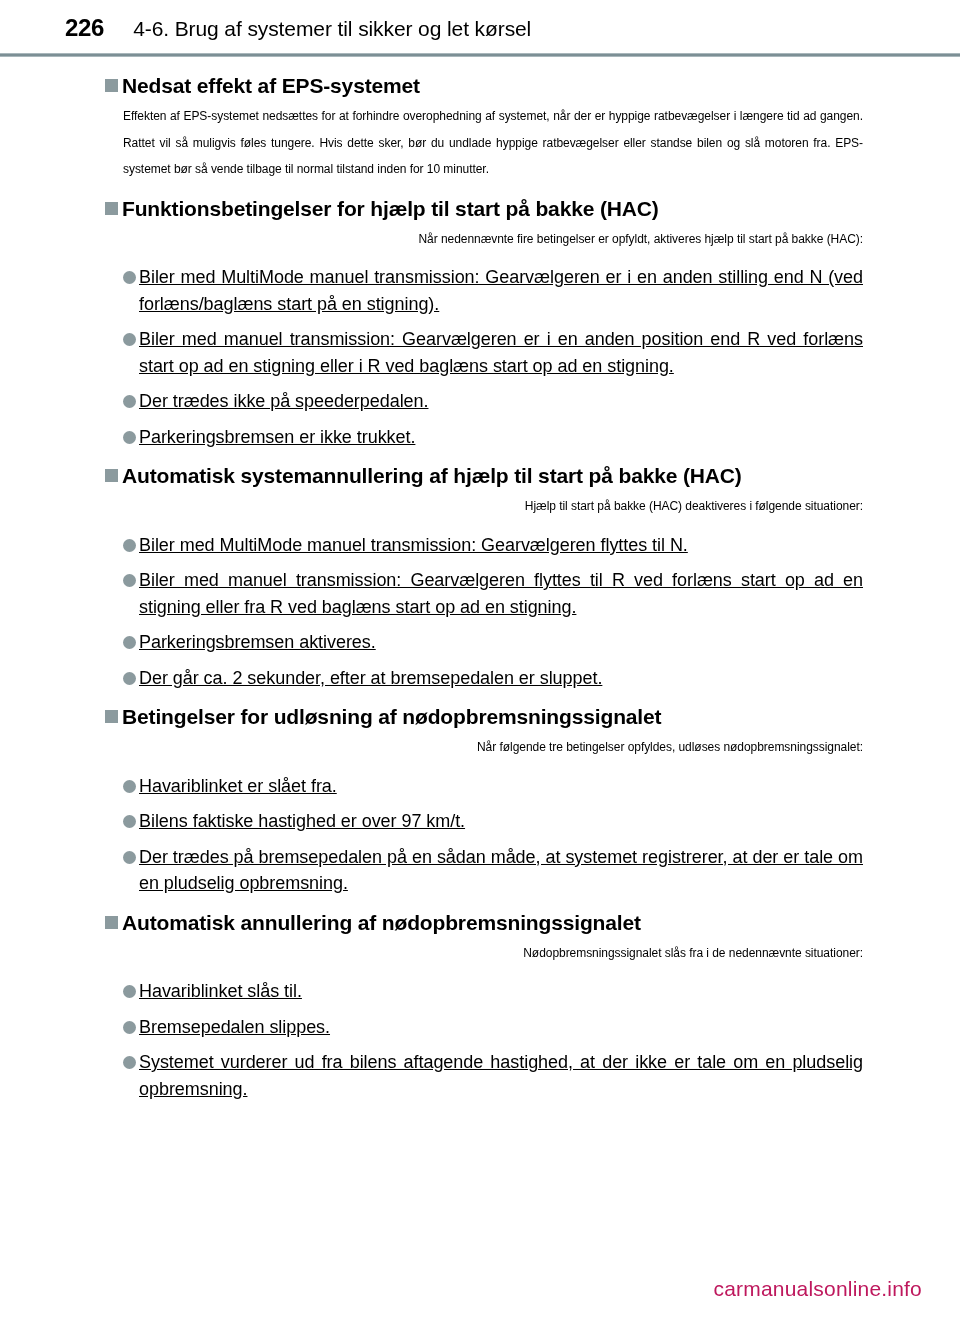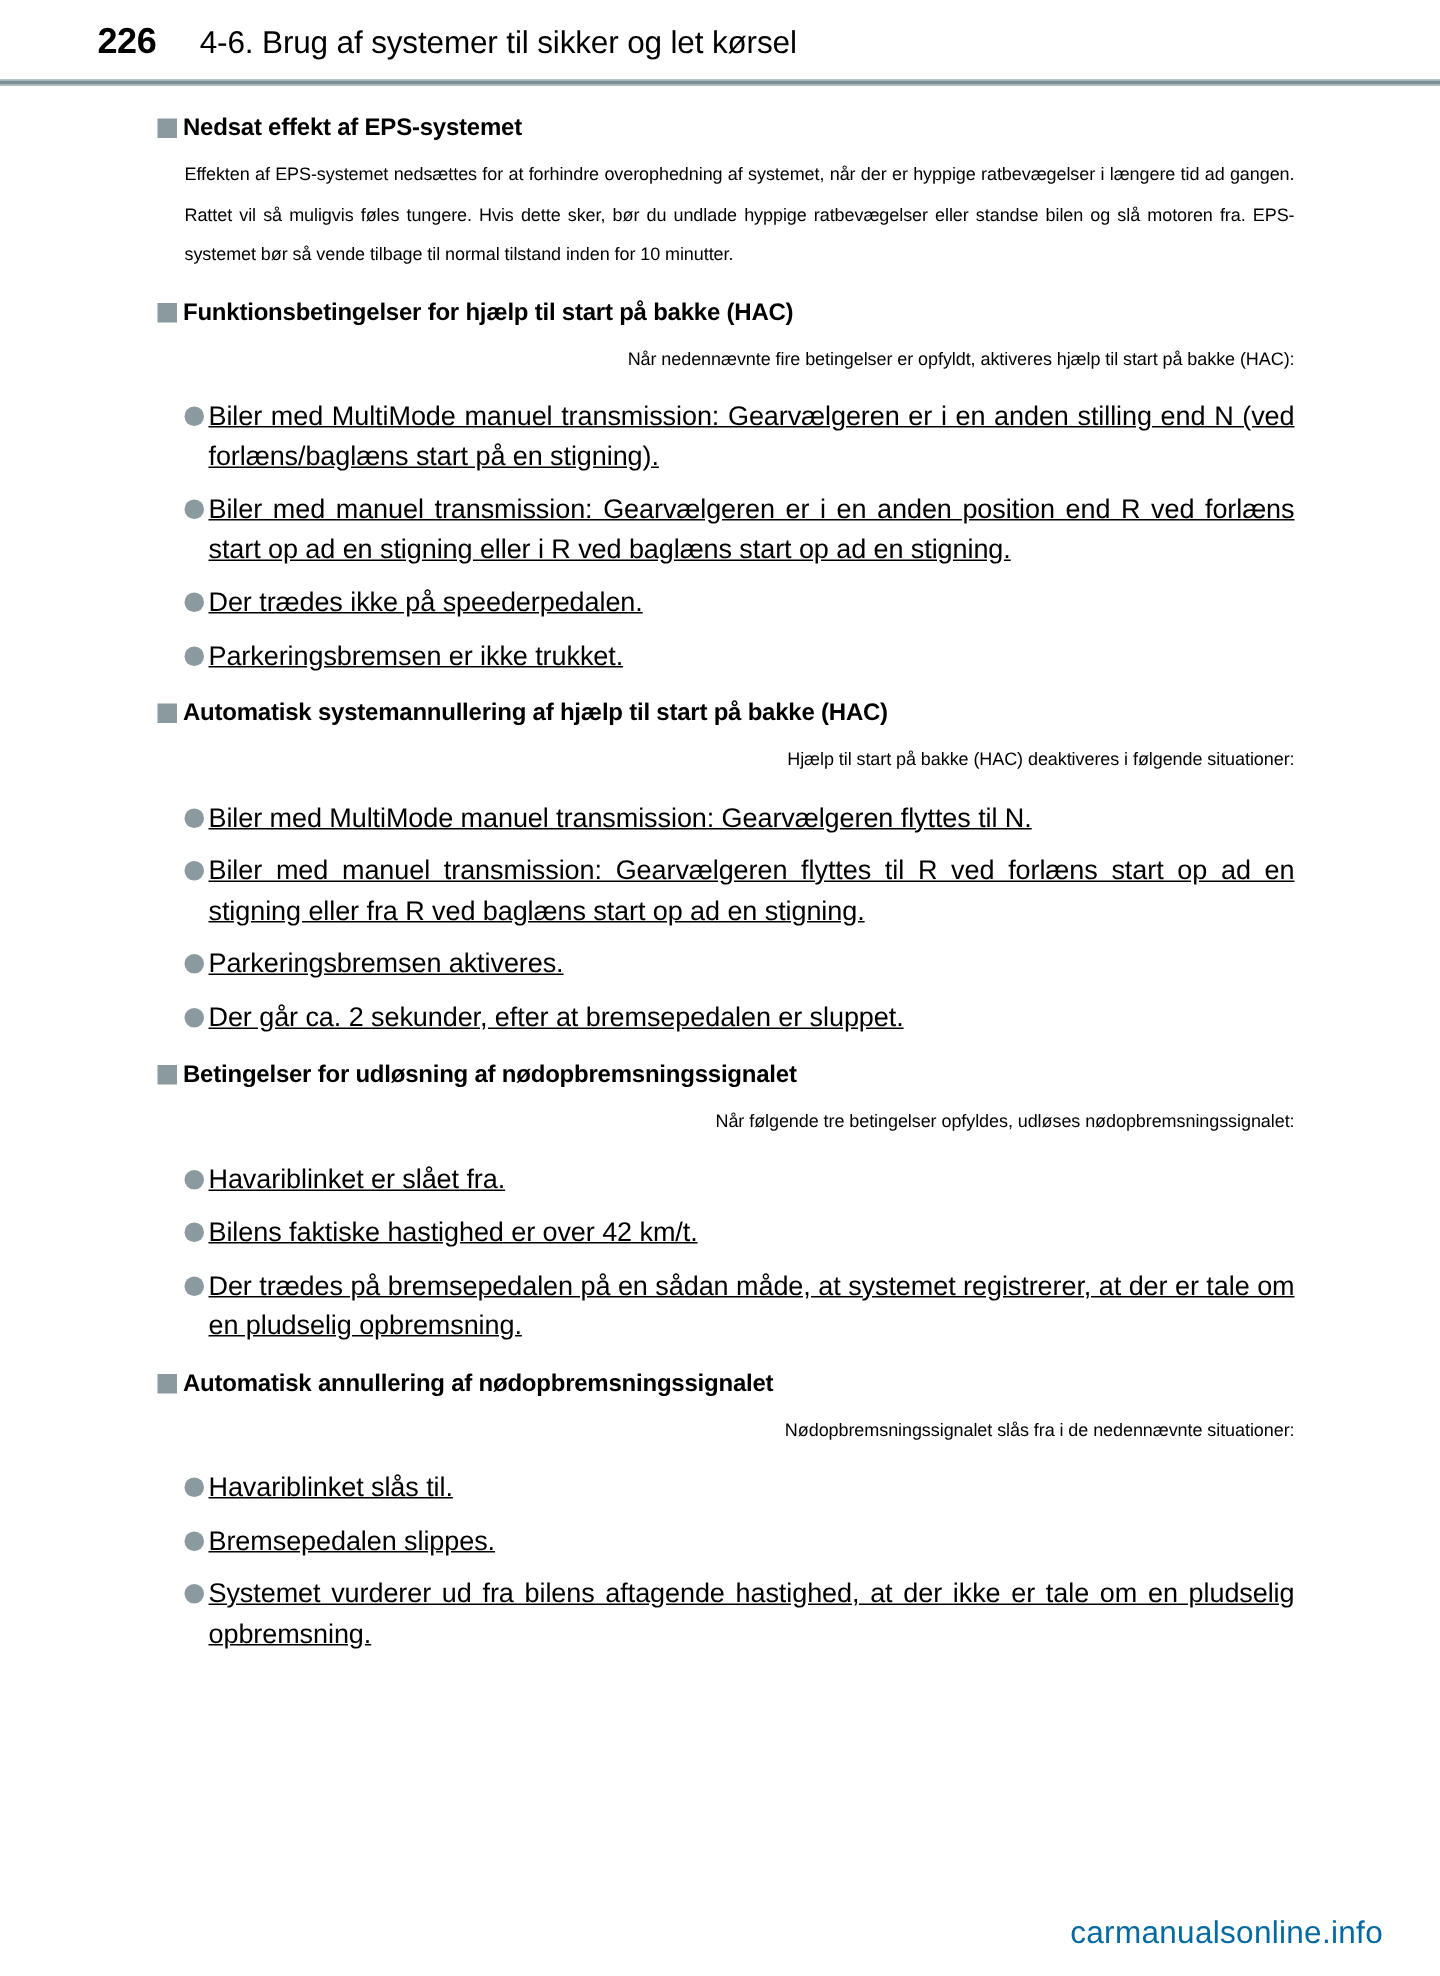--- a/index.html
+++ b/index.html
@@ -76,21 +76,21 @@
   }
   .sq-bullet {
     flex: 0 0 auto;
     width: 13px;
     height: 13px;
     background: #8b9a9e;
     margin-top: 5px;
     margin-right: 4px;
   }
   .section-heading-text {
-    font-size: 16px;
+    font-size: 21px;
     font-weight: bold;
     line-height: 24px;
     letter-spacing: -0.15px;
   }
 
   
   .body-par {
     margin-left: 18px;
     margin-top: 5px;
     font-size: 12px;
@@ -136,21 +136,21 @@
   .bullet-text.nojust {
     text-align: left;
   }
 
   
   .watermark {
     position: absolute;
     right: 38px;
     bottom: 16px;
     font-size: 21px;
-    color: #0369a1;
+    color: #be185d;
     letter-spacing: 0.2px;
     white-space: nowrap;
   }
 </style>
 </head>
 <body>
 
 <div class="page">
 
   <div class="page-header">
@@ -217,21 +217,21 @@
         <span class="section-heading-text">Betingelser for udløsning af nødopbremsningssignalet</span>
       </div>
       <p class="body-par nojust">Når følgende tre betingelser opfyldes, udløses nødopbremsningssignalet:</p>
       <ul class="bullet-list">
         <li class="bullet-item">
           <span class="dot-bullet" style="background: rgb(139, 154, 158);"></span>
           <span class="bullet-text nojust">Havariblinket er slået fra.</span>
         </li>
         <li class="bullet-item">
           <span class="dot-bullet" style="background: rgb(139, 154, 158);"></span>
-          <span class="bullet-text nojust">Bilens faktiske hastighed er over 42 km/t.</span>
+          <span class="bullet-text nojust">Bilens faktiske hastighed er over 97 km/t.</span>
         </li>
         <li class="bullet-item">
           <span class="dot-bullet" style="background: rgb(139, 154, 158);"></span>
           <span class="bullet-text">Der trædes på bremsepedalen på en sådan måde, at systemet registrerer, at der er tale om en pludselig opbremsning.</span>
         </li>
       </ul>
       <div class="section-heading">
         <span class="sq-bullet" style="background: rgb(139, 154, 158);"></span>
         <span class="section-heading-text">Automatisk annullering af nødopbremsningssignalet</span>
       </div>

